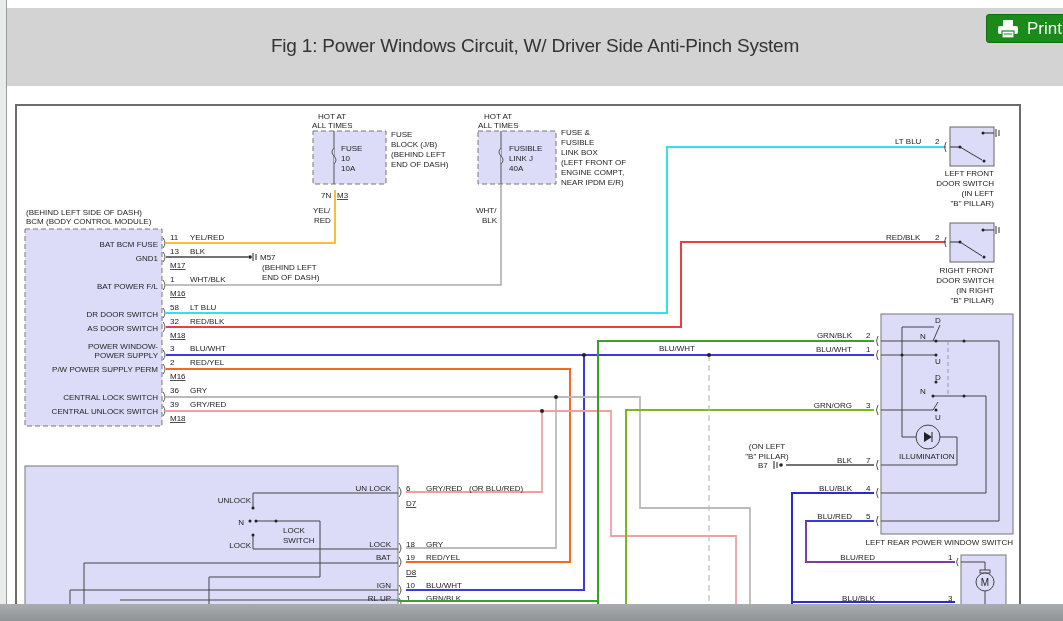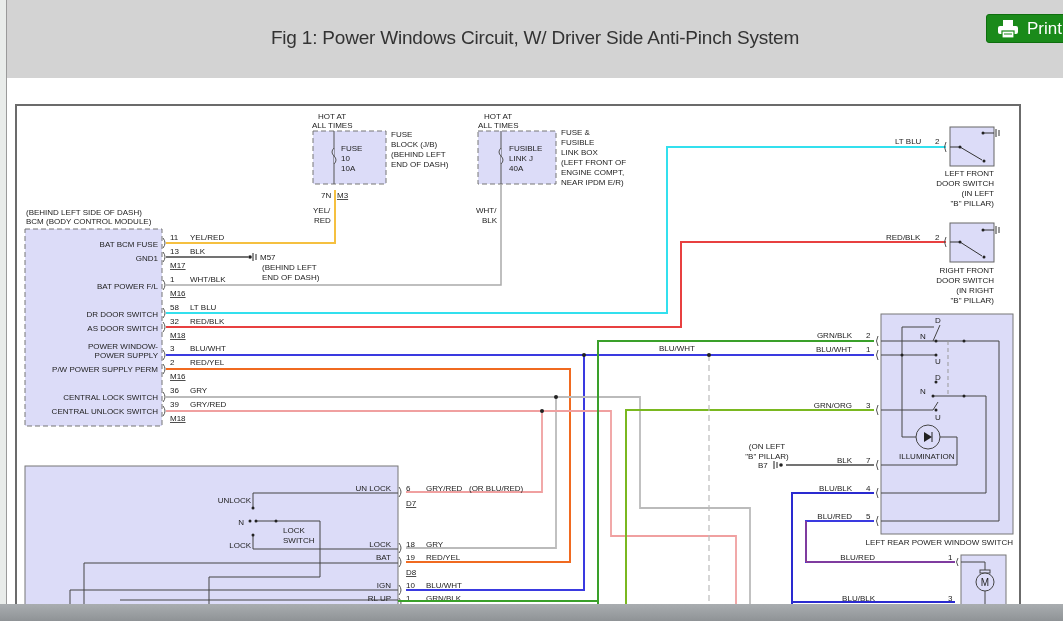--- a/index.html
+++ b/index.html
@@ -1,18 +1,18 @@
 <!DOCTYPE html>
 <html><head>
 <meta charset="utf-8">
 <style>
   html,body{margin:0;padding:0;}
   body{width:1063px;height:621px;overflow:hidden;background:#ffffff;position:relative;font-family:"Liberation Sans",sans-serif;}
   .left-gutter{position:absolute;left:0;top:0;width:6px;height:621px;background:#e9ecea;border-right:1px solid #9a9a9a;}
-  .header{position:absolute;left:7px;top:0;width:1056px;height:78px;background:#d3d3d3;}
+  .header{position:absolute;left:7px;top:8px;width:1056px;height:78px;background:#d3d3d3;}
   .title{position:absolute;left:0;width:1056px;top:27px;text-align:center;font-size:19px;color:#333;letter-spacing:-0.2px;}
   .print-btn{position:absolute;left:986px;top:14px;width:90px;height:29px;background:#1a8a1a;border:1px solid #0e6e0e;border-radius:3px;color:#fff;font-size:17px;box-sizing:border-box;display:flex;align-items:center;padding-left:10px;cursor:pointer;}
   .print-btn .lbl{margin-left:8px;}
   .diagram-frame{position:absolute;left:15px;top:104px;width:1006px;height:520px;border-top:2px solid #6b6b6b;border-left:2px solid #6b6b6b;border-right:2px solid #6b6b6b;box-sizing:border-box;}
   svg text{font-family:"Liberation Sans",sans-serif;font-size:8px;fill:#222;}
   .bottom-bar{position:absolute;left:0;top:604px;width:1063px;height:17px;background:linear-gradient(#a9adb0,#8f9396);}
 </style>
 </head>
 <body>
 

